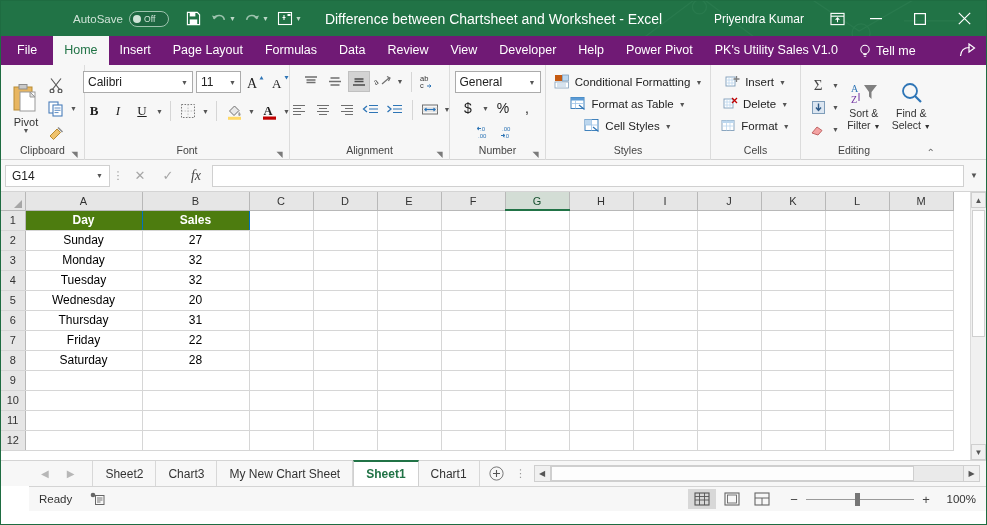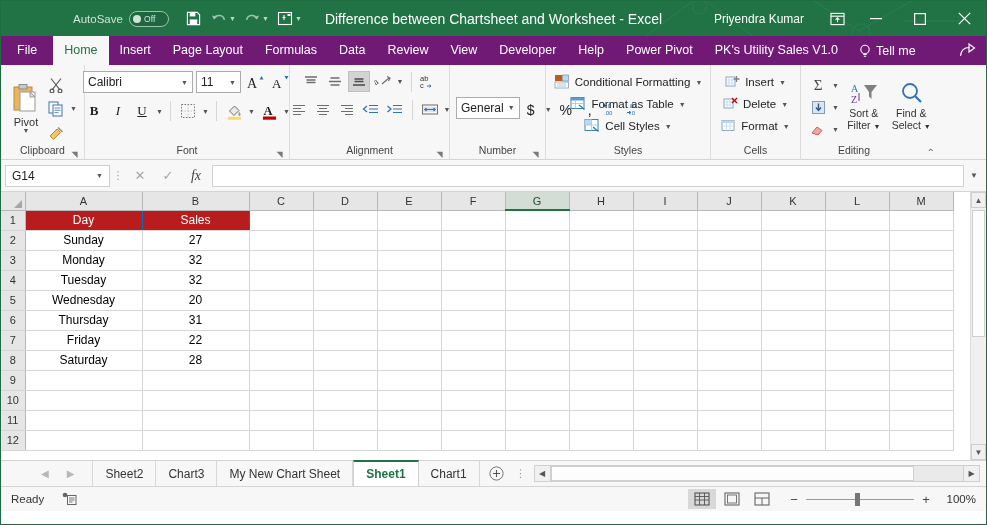--- a/index.html
+++ b/index.html
@@ -213,21 +213,21 @@
     width: 24px; height: 20px; background: #e6e6e6; font-size: 11px;
     color: #333; text-align: center; font-weight: normal;
     border-right: 1px solid #b8b8b8; border-bottom: 1px solid #d6d6d6;
   }
   td.cell {
     height: 20px; font-size: 12px; color: #000;
     border-right: 1px solid #d6d6d6; border-bottom: 1px solid #d6d6d6;
     text-align: center; overflow: hidden; white-space: nowrap;
   }
   td.cell.hdr {
-    background: #b91c1c; color: #ffffff; font-weight: normal;
+    background: #4d7c0f; color: #ffffff; font-weight: bold;
     border-right: 1px solid #0070c0;
   }
   .vscroll {
     width: 16px; background: #f0f0f0; position: relative;
     border-left: 1px solid #dcdcdc;
   }
   .vs-arrow {
     height: 16px; display: flex; align-items: center; justify-content: center;
     background: #f0f0f0; font-size: 8px; color: #555;
     border: 1px solid #cfcfcf;
@@ -266,21 +266,21 @@
   .hs-arrow {
     width: 17px; height: 17px; display: flex; align-items: center; justify-content: center;
     background: #f0f0f0; border: 1px solid #cfcfcf; font-size: 8px; color: #555;
   }
   .hs-track { flex: 1; height: 17px; background: #eaeaea; border-top: 1px solid #cfcfcf; border-bottom: 1px solid #cfcfcf; position: relative; }
   .hs-thumb { position: absolute; left: 0; top: 0; bottom: 0; width: 88%; background: #fdfdfd; border: 1px solid #cfcfcf; }
 
   
   .statusbar {
     height: 25px; background: #f7f7f7; display: flex; align-items: center;
-    border-top: 1px solid #d4d4d4; font-size: 11.5px; color: #333;
+    border-top: 1px solid #d4d4d4; font-size: 11.5px; color: #333; margin-left: 28px;
   }
   .st-ready { margin-left: 10px; }
   .st-ic { margin-left: 18px; display: flex; align-items: center; }
   .st-right { margin-left: auto; display: flex; align-items: center; padding-right: 10px; gap: 2px; }
   .viewbtn {
     width: 28px; height: 20px; display: flex; align-items: center; justify-content: center;
   }
   .viewbtn.sel { background: #d8d8d8; }
   .zoomwrap { display: flex; align-items: center; gap: 6px; margin-left: 10px; }
   .zminus, .zplus { font-size: 13px; color: #444; width: 12px; text-align: center; }
@@ -588,21 +588,21 @@
           <span class="mini-caret">▼</span>
         </div>
       </div>
       <div class="rgroup-label">
         <span>Alignment</span>
         <span class="dlauncher">◥</span>
       </div>
     </div>
 
     <div class="rgroup" style="width:96px">
-      <div class="rgroup-body" style="flex-direction:row; padding-top:6px; align-items:center">
+      <div class="rgroup-body" style="flex-direction:column; padding-top:6px; align-items:center">
         <div class="combo numfmt">
           <span class="cv">General</span>
           <span class="cc">▼</span>
         </div>
         <div class="srow" style="margin-top:4px">
           <span class="bbtn" style="font-size:14px">$</span>
           <span class="mini-caret">▼</span>
           <span class="bbtn" style="font-size:14px">%</span>
           <span class="bbtn" style="font-size:14px">,</span>
         </div>

